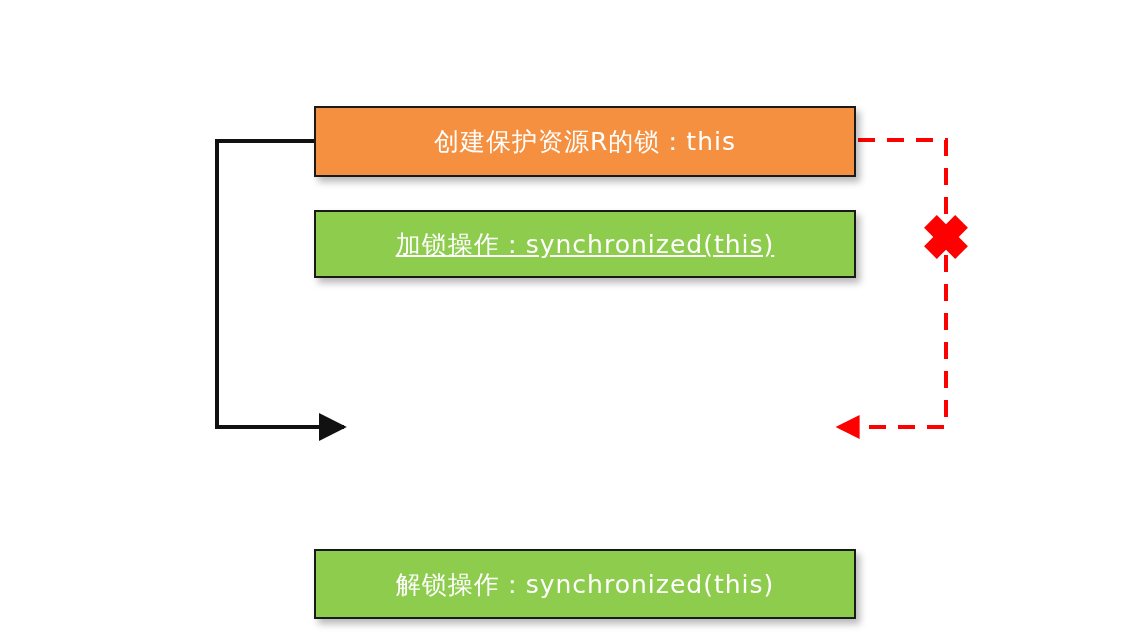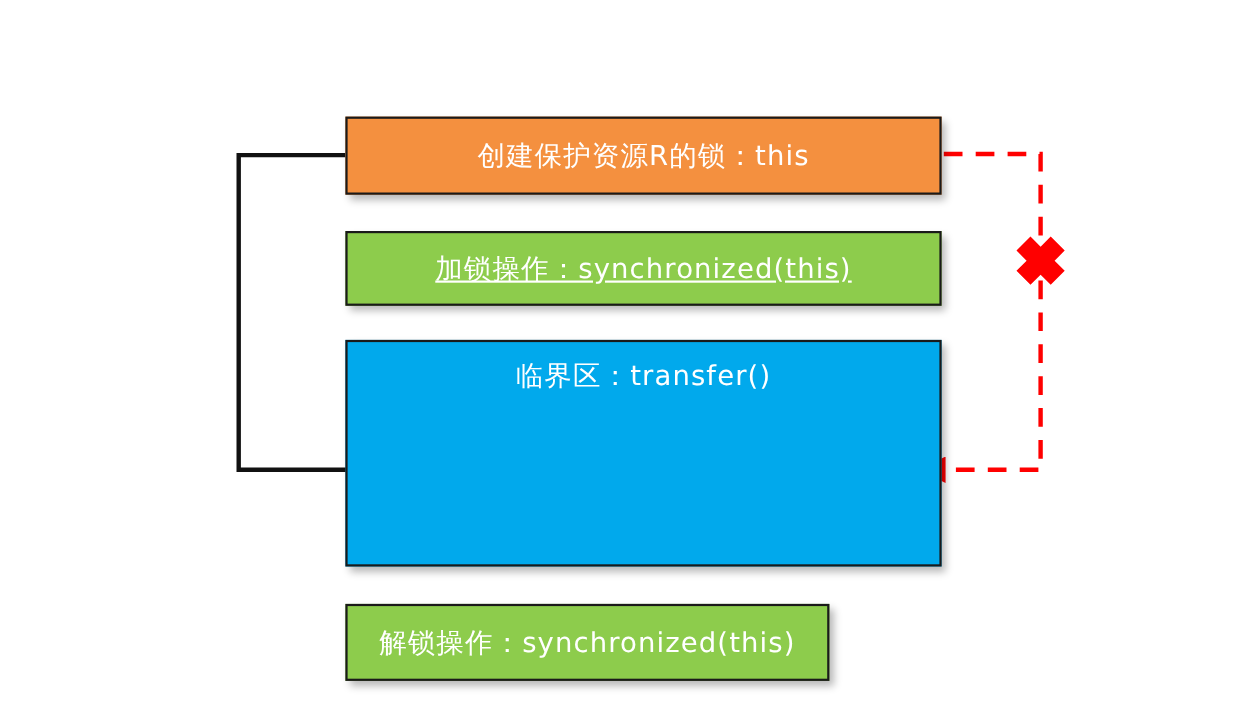--- a/index.html
+++ b/index.html
@@ -58,21 +58,21 @@
     top: 210px;
     width: 542px;
     height: 68px;
     background: #8dcc4c;
     font-size: 25px;
     text-decoration: underline;
   }
   #box-unlock-op {
     left: 314px;
     top: 549px;
-    width: 440px;
+    width: 542px;
     height: 70px;
     background: #8dcc4c;
     font-size: 25px;
   }
 
   
   #box-critical-section {
     left: 314px;
     top: 309px;
     width: 542px;
@@ -128,22 +128,18 @@
   </svg>
 
   <div class="box" id="box-create-lock">
     <span class="box-label">创建保护资源R的锁：this</span>
   </div>
 
   <div class="box" id="box-lock-op">
     <span class="box-label">加锁操作：synchronized(this)</span>
   </div>
 
-  <div class="box" id="box-critical-section">
-    <span class="section-title">临界区：transfer()</span>
-
-  </div>
 
   <div class="box" id="box-unlock-op">
     <span class="box-label">解锁操作：synchronized(this)</span>
   </div>
 
 </div>
 
 </body></html>

